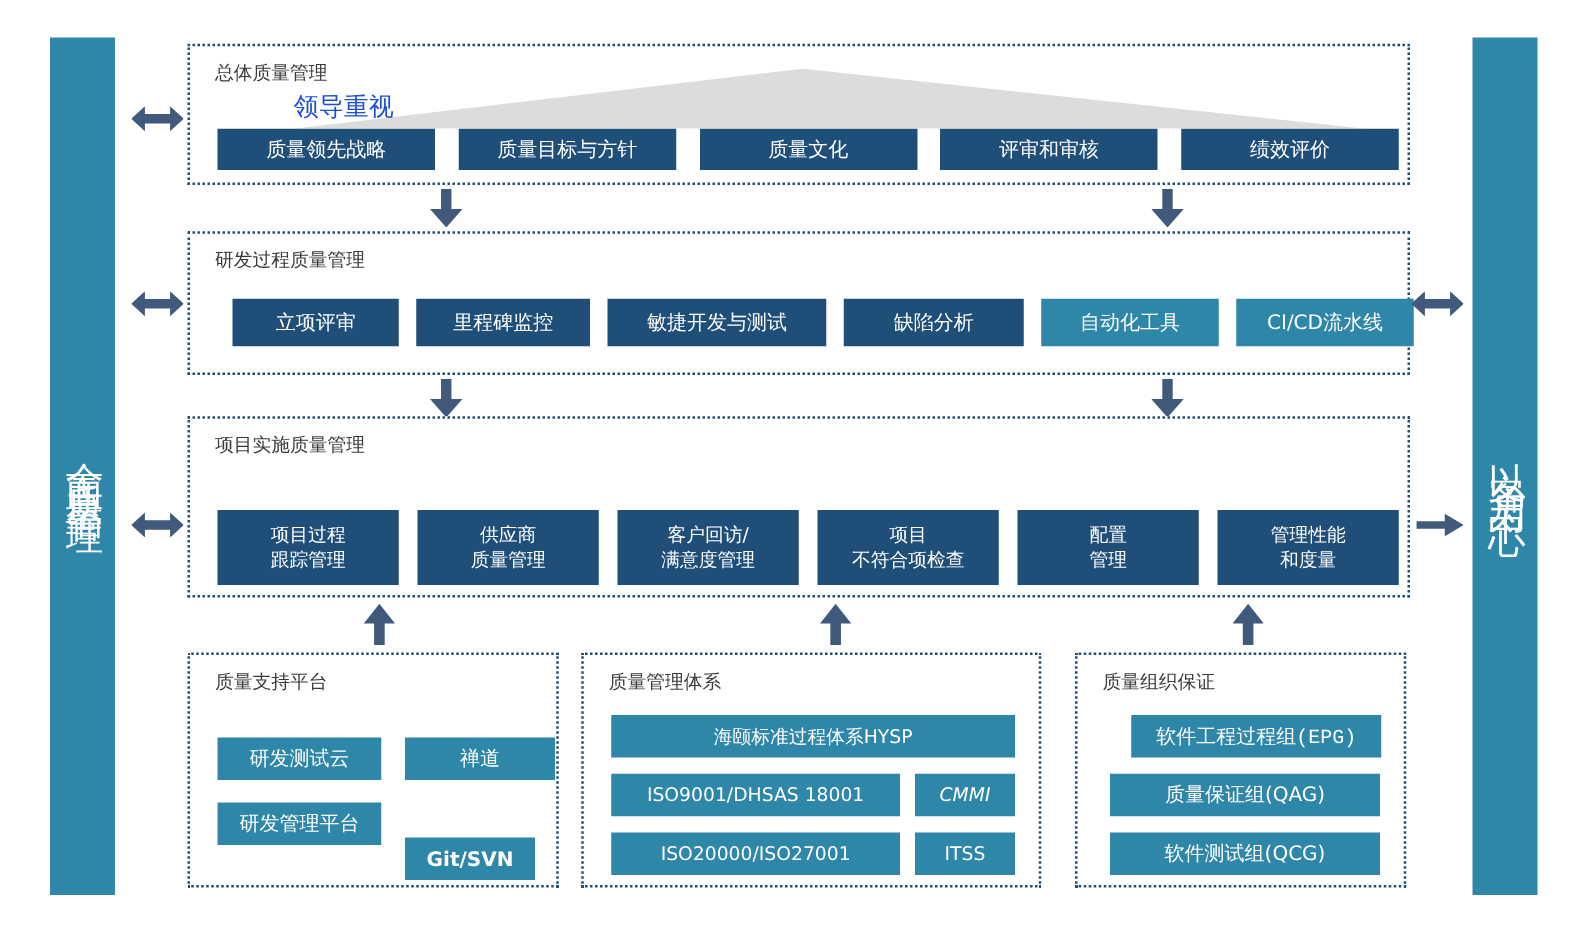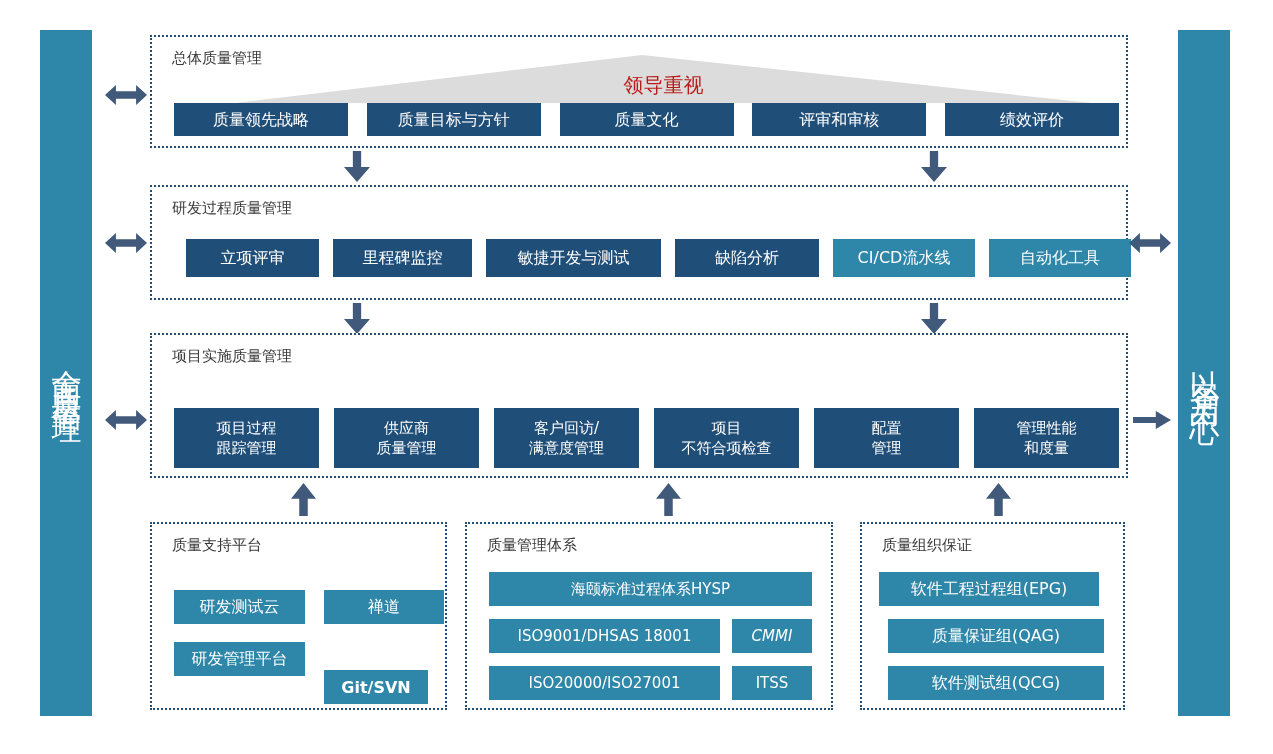--- a/index.html
+++ b/index.html
@@ -22,22 +22,22 @@
   .boxP{left:150px;top:522px;width:297px;height:188px;}
   .boxS{left:465px;top:522px;width:368px;height:188px;}
   .boxO{left:860px;top:522px;width:265px;height:188px;}
 
   .sec-title{position:absolute;left:20px;top:12px;font-size:15px;color:#3a3a3a;}
 
   
   .tri-wrap{position:absolute;left:83px;top:18px;width:857px;height:48px;}
   .tri{position:absolute;left:0;top:0;width:100%;height:100%;background:#DCDCDC;
        clip-path:polygon(47.5% 0,100% 100%,0 100%);}
-  .tri-label{position:absolute;left:0;right:0;top:17px;text-align:center;
-             font-size:20px;color:#b91c1c;}
+  .tri-label{position:absolute;left:0;right:0;top:17px;
+             font-size:20px;color:#1d4ed8;}
 
   
   .btn-row{position:absolute;display:flex;justify-content:space-between;}
   .row1{left:22px;top:66px;width:945px;height:33px;}
   .row2{left:22px;top:52px;width:945px;height:38px;padding-left:12px;}
   .row3{left:22px;top:73px;width:945px;height:60px;}
   .btn{box-sizing:border-box;display:flex;flex-direction:column;align-items:center;
        justify-content:center;background:#1F4E79;color:#fff;font-size:16px;
        text-align:center;line-height:1.35;}
   .teal{background:#2E86A8;}
@@ -93,22 +93,22 @@
   <div class="arrow down" style="left:344px;top:151px;"></div>
   <div class="arrow down" style="left:921px;top:151px;"></div>
 
   <div class="dotbox box2">
     <div class="sec-title">研发过程质量管理</div>
     <div class="btn-row row2">
       <div class="btn b0">立项评审</div>
       <div class="btn b1">里程碑监控</div>
       <div class="btn b2">敏捷开发与测试</div>
       <div class="btn b3">缺陷分析</div>
+      <div class="btn b4 teal">自动化工具</div>
       <div class="btn b5 teal">CI/CD流水线</div>
-      <div class="btn b4 teal">自动化工具</div>
     </div>
   </div>
 
   <div class="arrow down" style="left:344px;top:303px;"></div>
   <div class="arrow down" style="left:921px;top:303px;"></div>
 
   <div class="dotbox box3">
     <div class="sec-title">项目实施质量管理</div>
     <div class="btn-row row3">
       <div class="btn">
@@ -154,21 +154,21 @@
     <div class="sec-title">质量管理体系</div>
     <div class="abtn" style="left:22px;top:48px;width:323px;">海颐标准过程体系HYSP</div>
     <div class="abtn" style="left:22px;top:95px;width:231px;">ISO9001/DHSAS 18001</div>
     <div class="abtn" style="left:265px;top:95px;width:80px;font-style:italic;">CMMI</div>
     <div class="abtn" style="left:22px;top:142px;width:231px;">ISO20000/ISO27001</div>
     <div class="abtn" style="left:265px;top:142px;width:80px;">ITSS</div>
   </div>
 
   <div class="dotbox boxO">
     <div class="sec-title">质量组织保证</div>
-    <div class="abtn" style="left:17px;top:48px;width:220px;">软件工程过程组(EPG)</div>
+    <div class="abtn" style="left:43px;top:48px;width:200px;font-family:Liberation Mono, monospace;">软件工程过程组(EPG)</div>
     <div class="abtn" style="left:26px;top:95px;width:216px;">质量保证组(QAG)</div>
     <div class="abtn" style="left:26px;top:142px;width:216px;">软件测试组(QCG)</div>
   </div>
 
   <div class="arrow dbl" style="left:105px;top:85px;"></div>
   <div class="arrow dbl" style="left:105px;top:233px;"></div>
   <div class="arrow dbl" style="left:105px;top:410px;"></div>
 
   <div class="arrow dbl" style="left:1129px;top:233px;"></div>
   <div class="arrow rgt" style="left:1133px;top:411px;"></div>

